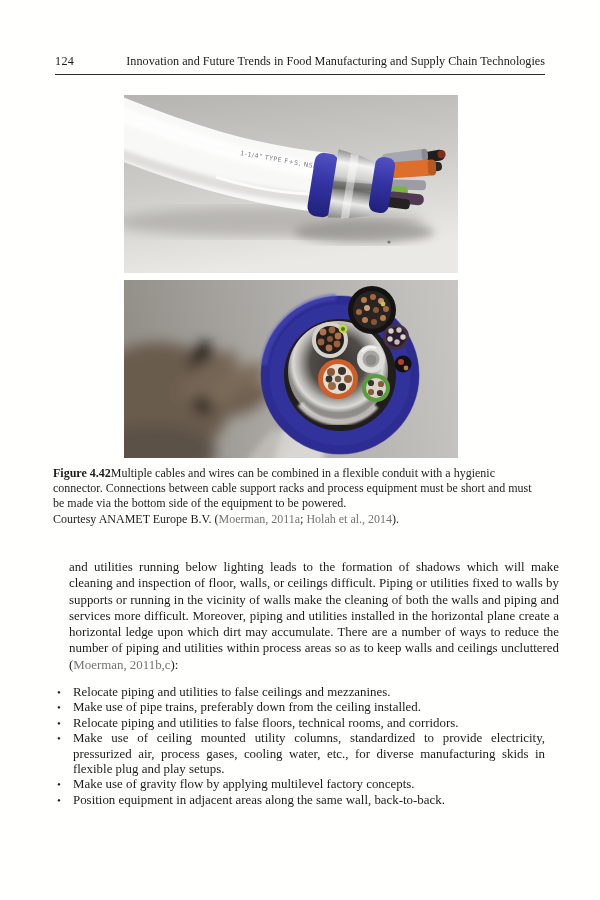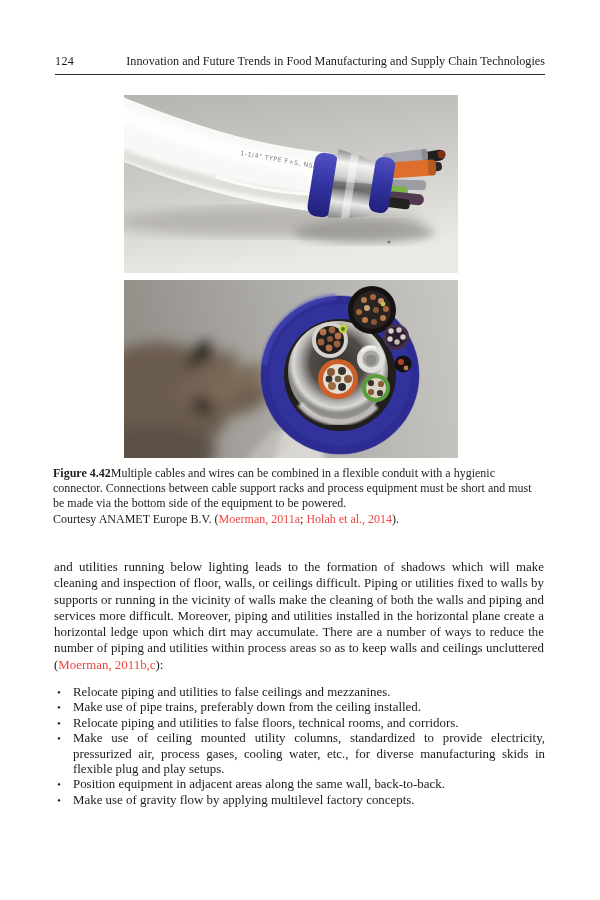--- a/index.html
+++ b/index.html
@@ -32,25 +32,25 @@
   .photo1 { top: 95px; }
   .photo2 { top: 280px; }
   
   .caption {
     position: absolute;
     top: 466px; left: 53px; width: 488px;
     font-size: 12px; line-height: 15.2px;
   }
   .caption p { margin: 0; }
   .cap-label { font-weight: bold; }
-  .link { color: #ef4444; text-decoration: none; cursor: pointer; }
+  .link { color: #737373; text-decoration: none; cursor: pointer; }
   
   .bodypar {
     position: absolute;
-    top: 559px; left: 54px; width: 490px;
+    top: 559px; left: 69px; width: 490px;
     font-size: 12.9px; line-height: 16.3px;
     text-align: justify;
     margin: 0;
   }
   
   .bullets {
     position: absolute;
     top: 685px; left: 55px; width: 490px;
     margin: 0; padding: 0;
     list-style: none;
@@ -304,17 +304,17 @@
     </figcaption>
   </figure>
 
   <p class="bodypar"><span>and utilities running below lighting leads to the formation of shadows which will make cleaning and inspection of floor, walls, or ceilings difficult. Piping or utilities fixed to walls by supports or running in the vicinity of walls make the cleaning of both the walls and piping and services more difficult. Moreover, piping and utilities installed in the horizontal plane create a horizontal ledge upon which dirt may accumulate. There are a number of ways to reduce the number of piping and utilities within process areas so as to keep walls and ceilings uncluttered (</span><a class="link">Moerman, 2011b,c</a><span>):</span></p>
 
   <ul class="bullets">
     <li><span>Relocate piping and utilities to false ceilings and mezzanines.</span></li>
     <li><span>Make use of pipe trains, preferably down from the ceiling installed.</span></li>
     <li><span>Relocate piping and utilities to false floors, technical rooms, and corridors.</span></li>
     <li><span>Make use of ceiling mounted utility columns, standardized to provide electricity, pressurized air, process gases, cooling water, etc., for diverse manufacturing skids in flexible plug and play setups.</span></li>
+    <li><span>Make use of gravity flow by applying multilevel factory concepts.</span></li>
     <li><span>Position equipment in adjacent areas along the same wall, back-to-back.</span></li>
-    <li><span>Make use of gravity flow by applying multilevel factory concepts.</span></li>
   </ul>
 
 </div>
 
 </body></html>

